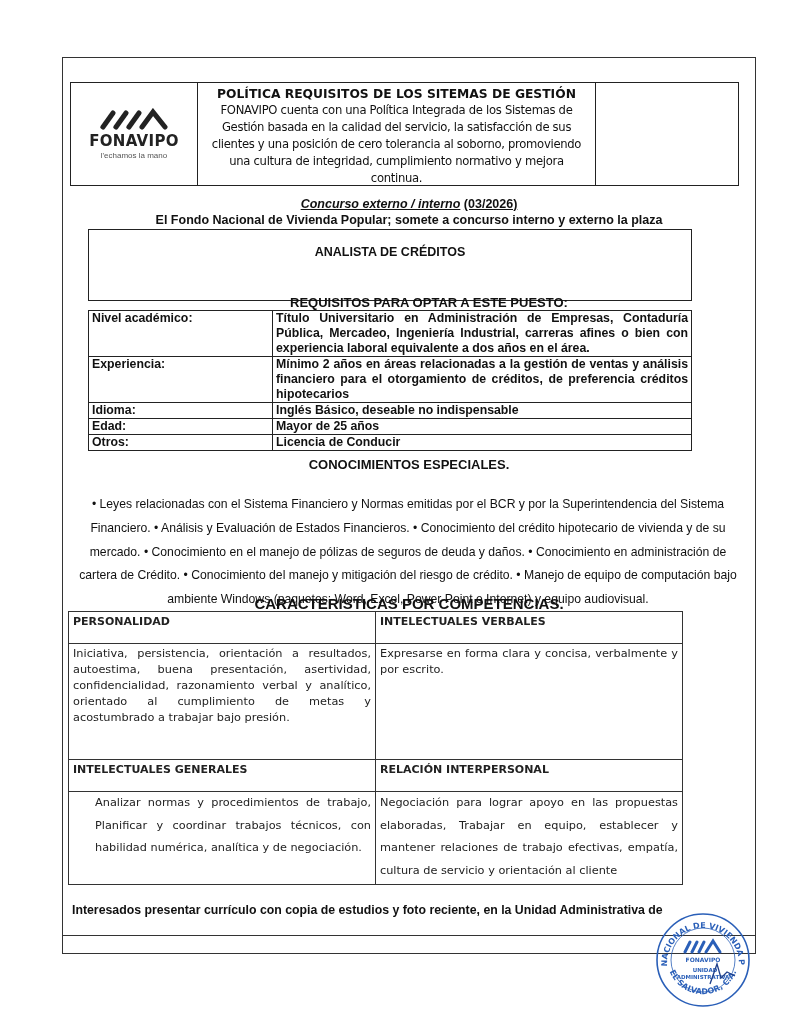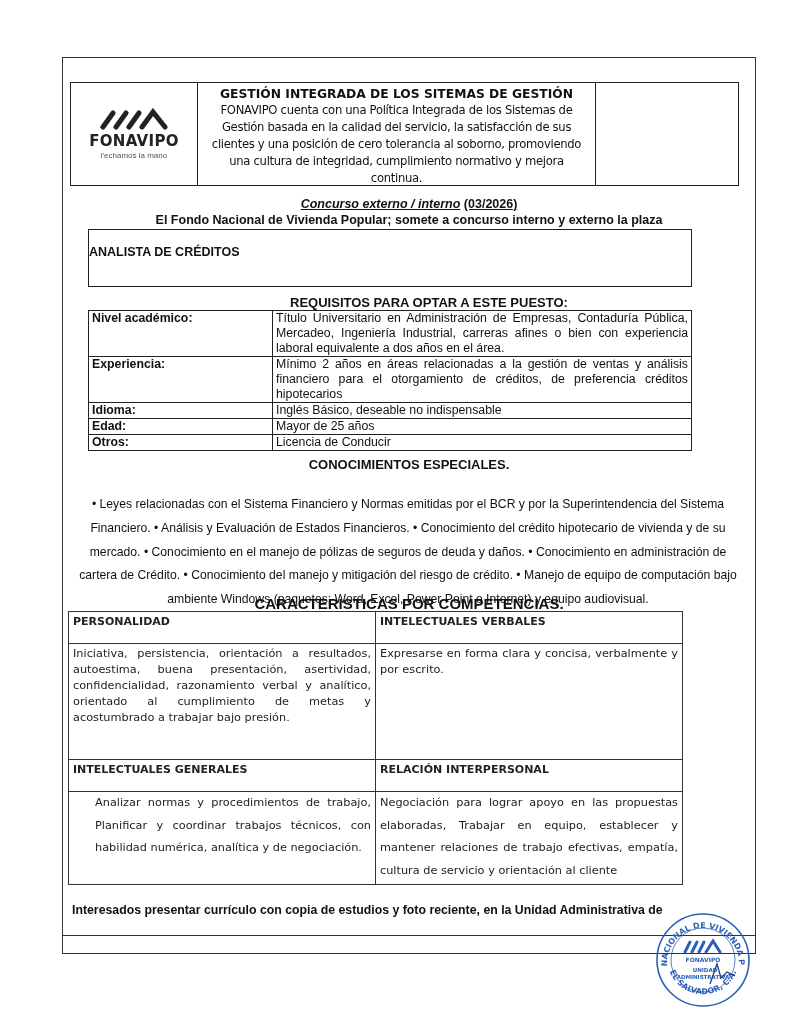--- a/index.html
+++ b/index.html
@@ -24,31 +24,31 @@
   .logo-word { font-family: "DejaVu Sans", sans-serif; font-size: 15px; font-weight: bold; letter-spacing: 0.3px; color: #222; margin-top: 2px; }
   .logo-tag { font-size: 8px; color: #555; margin-top: 1px; }
   .bold { font-weight: bold; }
 
   .center-line { position: absolute; left: 62px; width: 694px; text-align: center; font-size: 12.5px; font-weight: bold; }
   .concurso { top: 197px; font-style: italic; }
   .concurso span { text-decoration: underline; }
   .fondo-line { top: 213px; }
 
   .position-box {
-    position: absolute; left: 88px; top: 229px; width: 604px; height: 58px;
-    border: 1.5px solid #222; box-sizing: border-box; 
+    position: absolute; left: 88px; top: 229px; width: 604px; height: 72px;
+    border: 1.5px solid #222; box-sizing: border-box; text-align: center;
     font-size: 12.5px; font-weight: bold; padding-top: 15px;
   }
   .req-title { top: 295px; font-size: 13px; padding-left: 20px; }
 
   table.req {
     position: absolute; left: 88px; top: 310px; width: 604px; border-collapse: collapse;
     font-size: 12.3px; line-height: 15px;
   }
-  table.req td { border: 1.3px solid #222; padding: 0 3px; vertical-align: top; }
+  table.req td { border: 1.3px solid #222; padding: 0 3px; vertical-align: top; font-weight: bold; }
   table.req td.lbl { width: 177px; font-weight: bold; }
   table.req td.val { text-align: justify; }
 
   .conoc-title { top: 457px; font-size: 13px; }
   .conoc-body {
     position: absolute; left: 70px; width: 676px; top: 493px;
     font-size: 12.2px; line-height: 23.8px; text-align: center;
   }
   .comp-title { top: 595px; font-size: 15px; }
 
@@ -81,21 +81,21 @@
         <line x1="4" y1="19" x2="14" y2="5"></line>
         <line x1="17" y1="19" x2="27" y2="5"></line>
         <line x1="30" y1="19" x2="40" y2="5"></line>
         <polyline points="43,19 54,4 66,19"></polyline>
       </g>
     </svg>
     <div class="logo-word">FONAVIPO</div>
     <div class="logo-tag">l'echamos la mano</div>
   </div>
   <div class="mid-cell">
-    <div class="policy-title">GESTIÓN INTEGRADA DE LOS SITEMAS DE GESTIÓN</div>
+    <div class="policy-title">POLÍTICA REQUISITOS DE LOS SITEMAS DE GESTIÓN</div>
     <div class="policy-text">FONAVIPO cuenta con una Política Integrada de los Sistemas de</div>
     <div class="policy-text">Gestión basada en la calidad del servicio, la satisfacción de sus</div>
     <div class="policy-text">clientes y una posición de cero tolerancia al soborno, promoviendo</div>
     <div class="policy-text">una cultura de integridad, cumplimiento normativo y mejora</div>
     <div class="policy-text">continua.</div>
   </div>
 </div>
 
 <div class="center-line concurso"><span>Concurso externo / interno</span> <span style="font-style:normal">(03/2026)</span></div>
 <div class="center-line fondo-line">El Fondo Nacional de Vivienda Popular; somete a concurso interno y externo la plaza</div>

